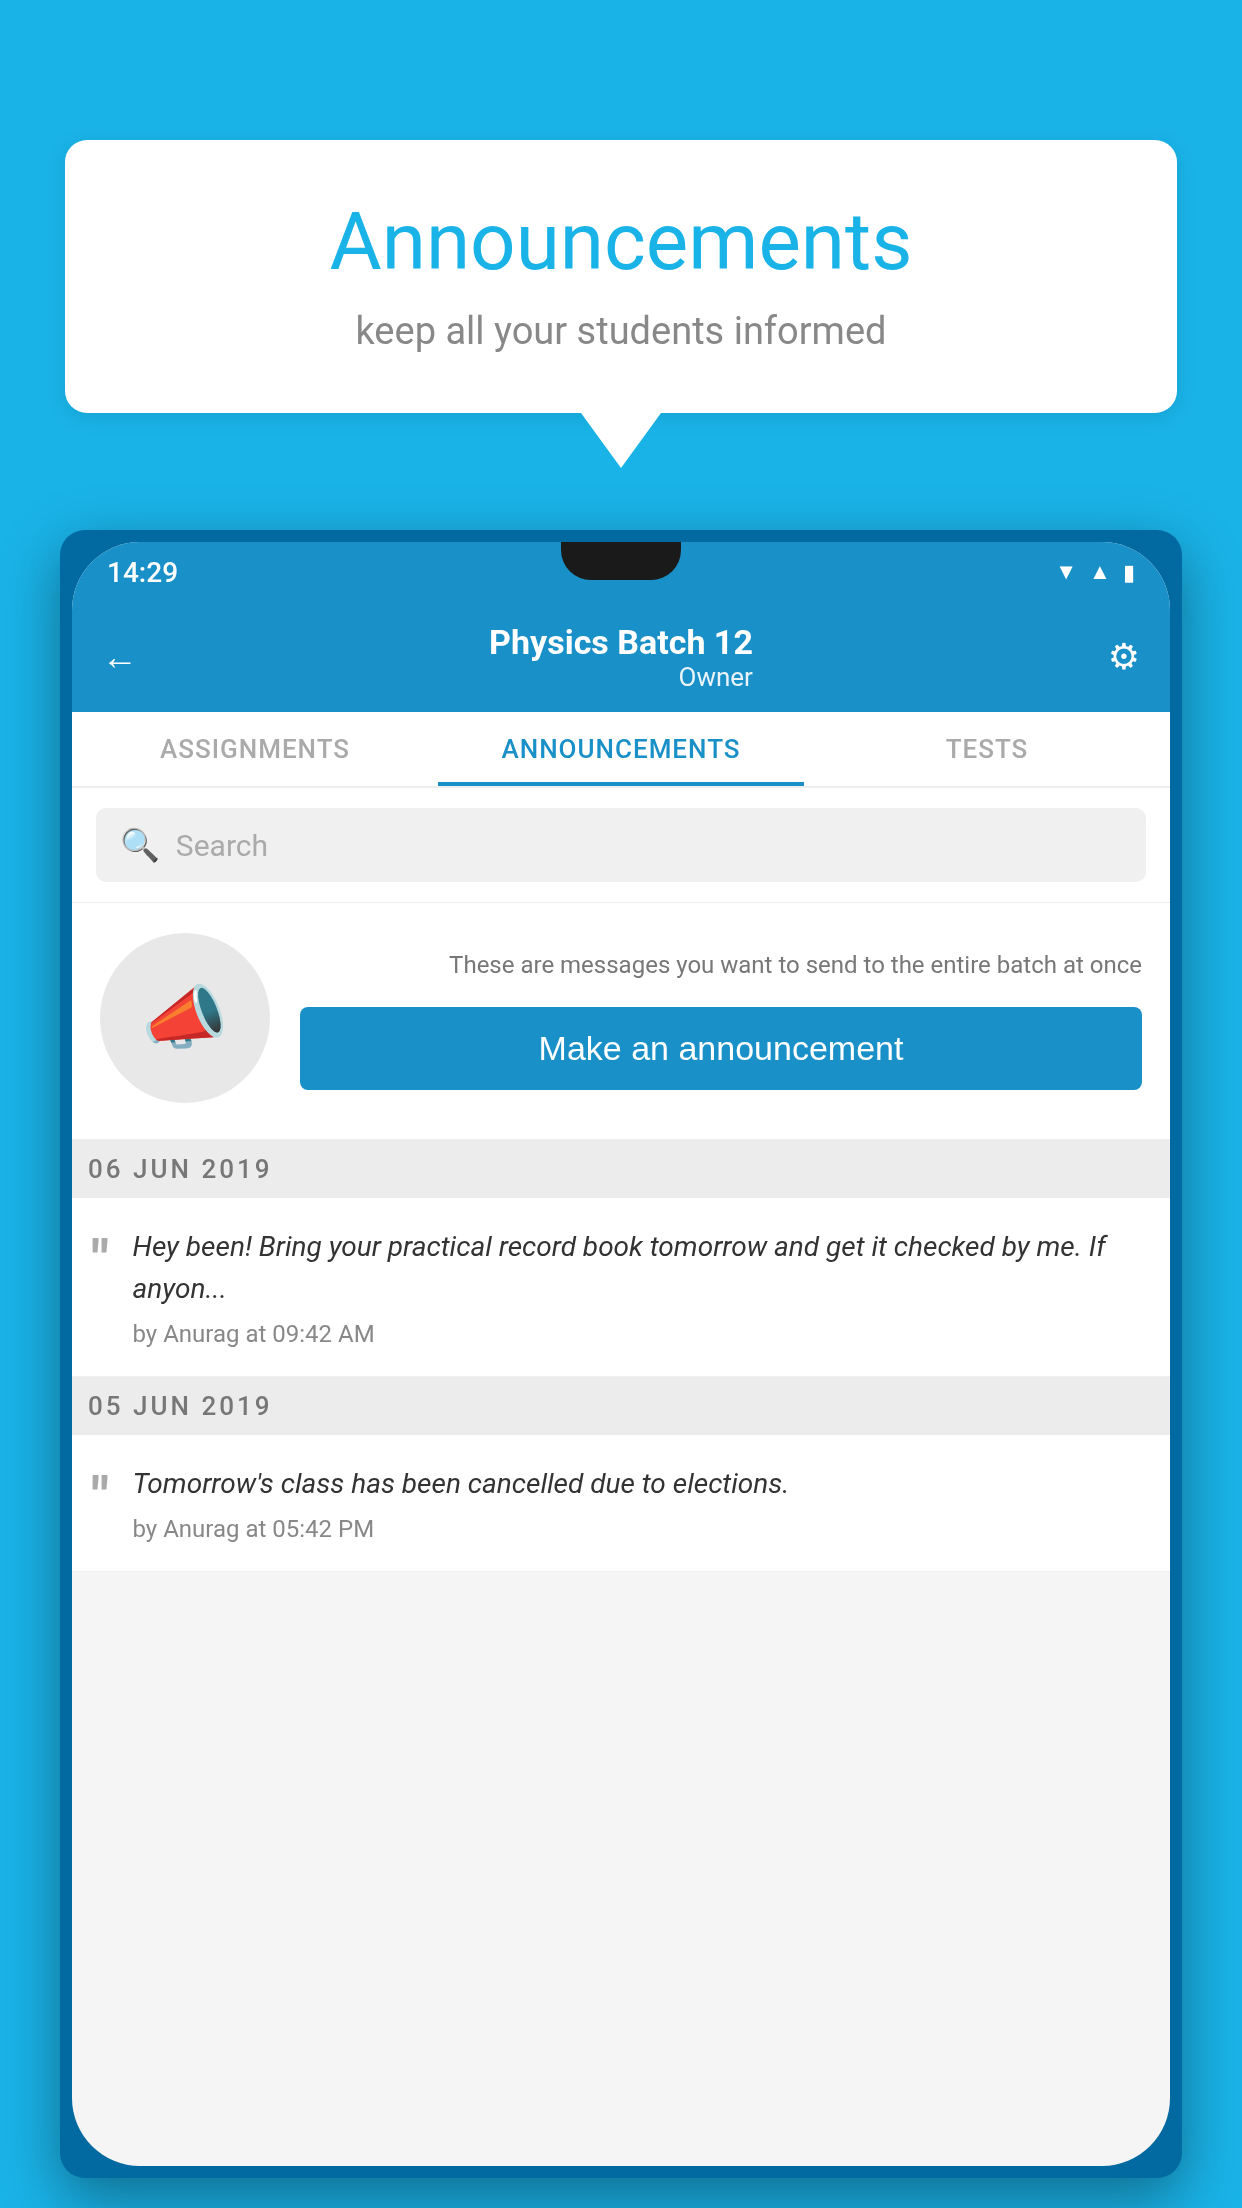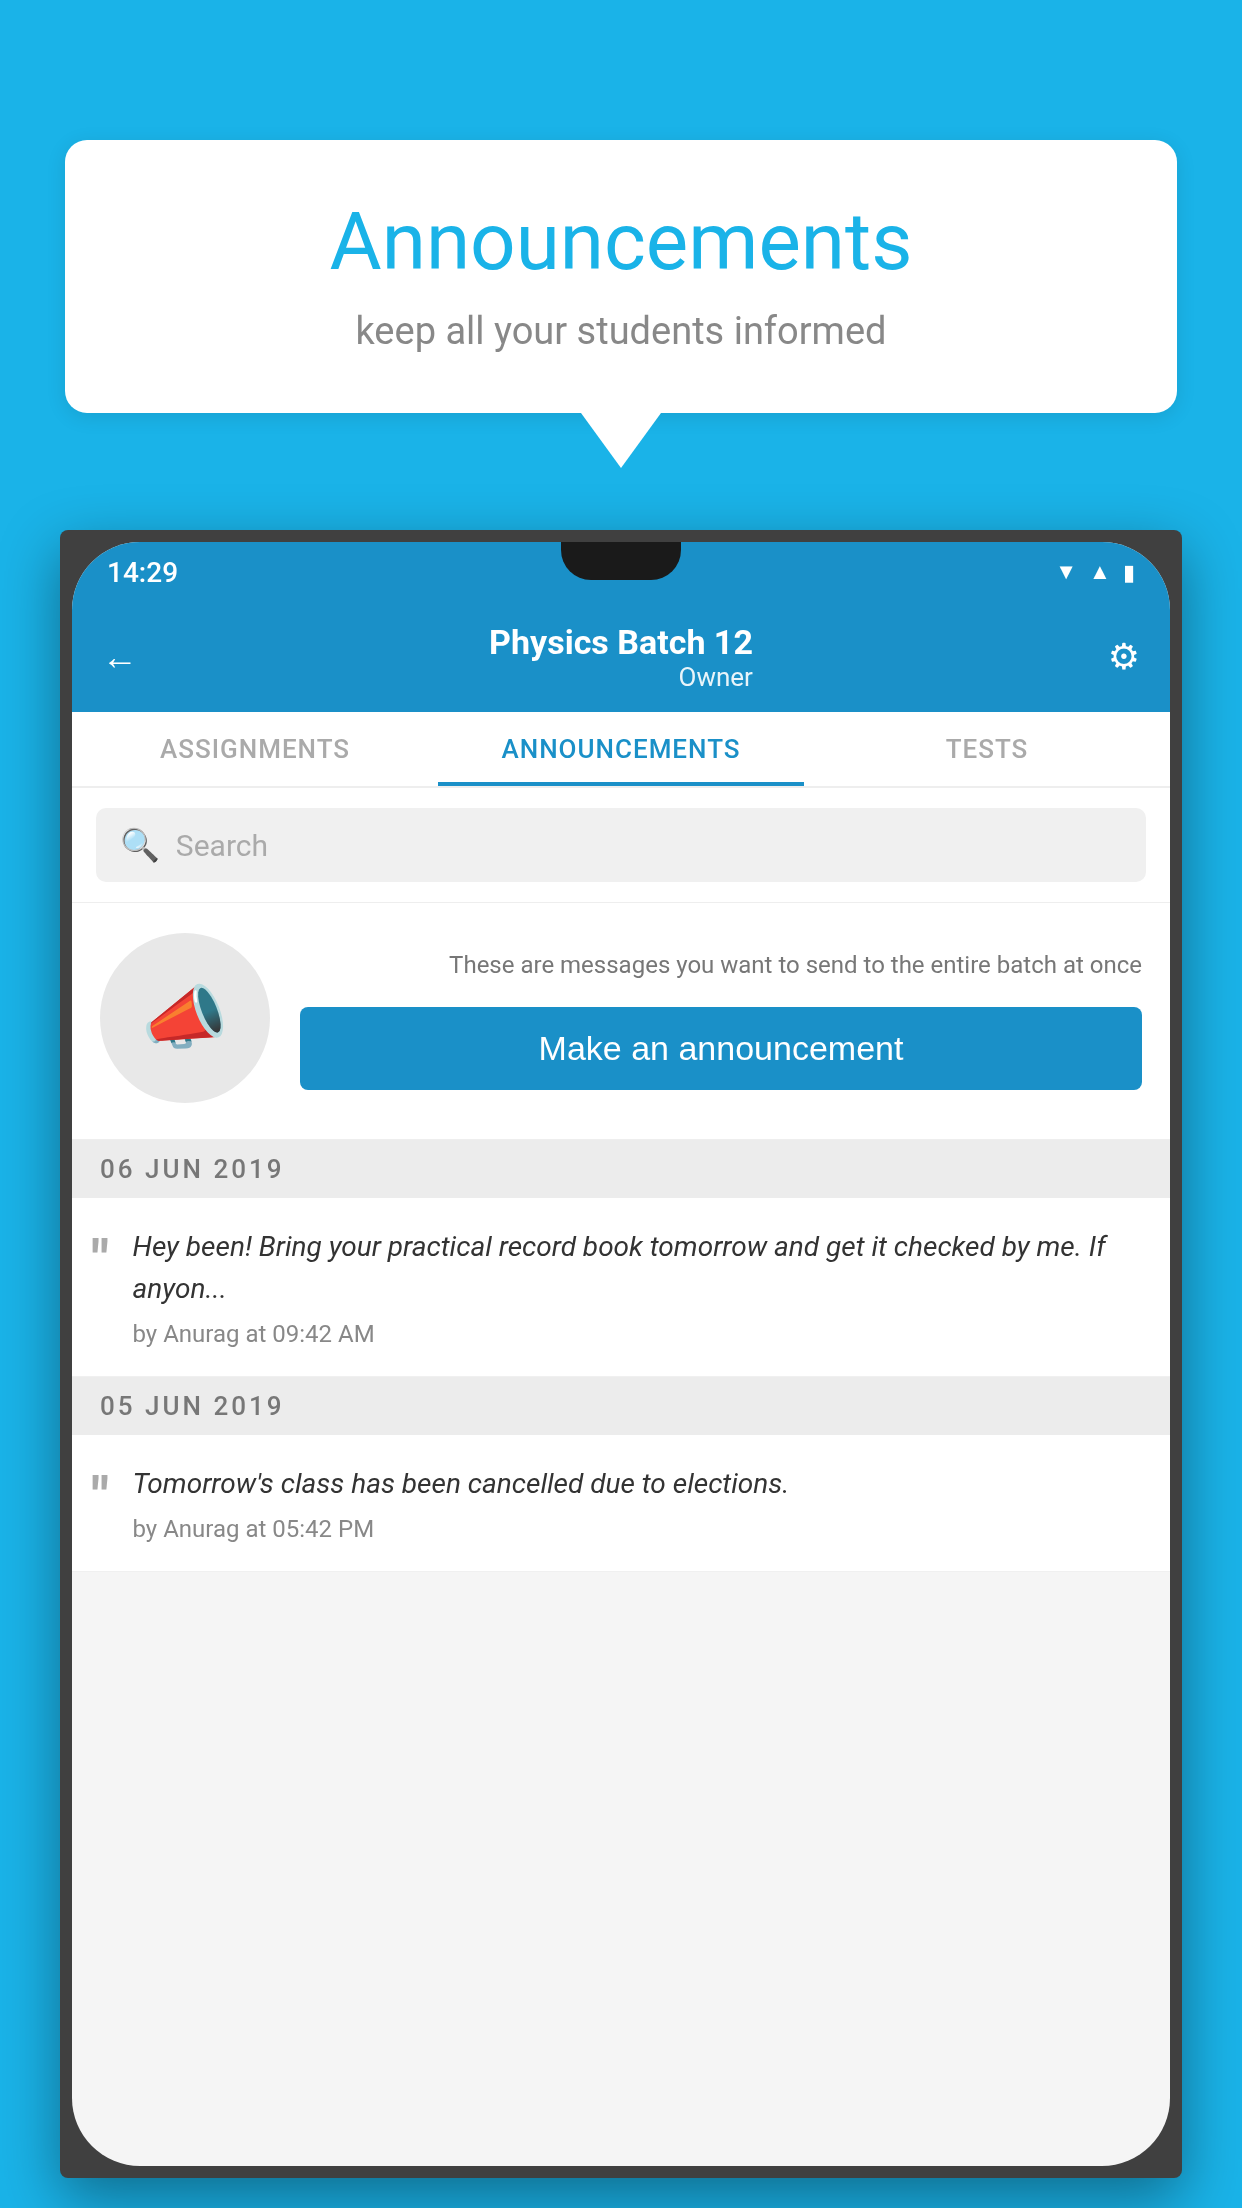--- a/index.html
+++ b/index.html
@@ -46,22 +46,22 @@
       font-weight: 400;
     }
 
     
     .phone-frame {
       position: absolute;
       top: 530px;
       left: 60px;
       right: 60px;
       bottom: 30px;
-      background: #404040;
-      border-radius: 8px;
+      background: #0369a1;
+      border-radius: 25px;
       padding: 0;
       box-shadow: 0 20px 60px rgba(0,0,0,0.4);
     }
 
     
     .phone-screen {
       position: absolute;
       top: 12px;
       left: 12px;
       right: 12px;
@@ -241,21 +241,21 @@
       padding: 22px 36px;
       font-size: 34px;
       font-weight: 500;
       cursor: pointer;
       width: 100%;
     }
 
     
     .date-separator {
       background: #ececec;
-      padding: 14px 28px;
+      padding: 14px 16px;
       display: flex;
       align-items: center;
       gap: 12px;
     }
     .date-sep-text {
       color: #777;
       font-size: 26px;
       font-weight: 500;
       letter-spacing: 3px;
     }

